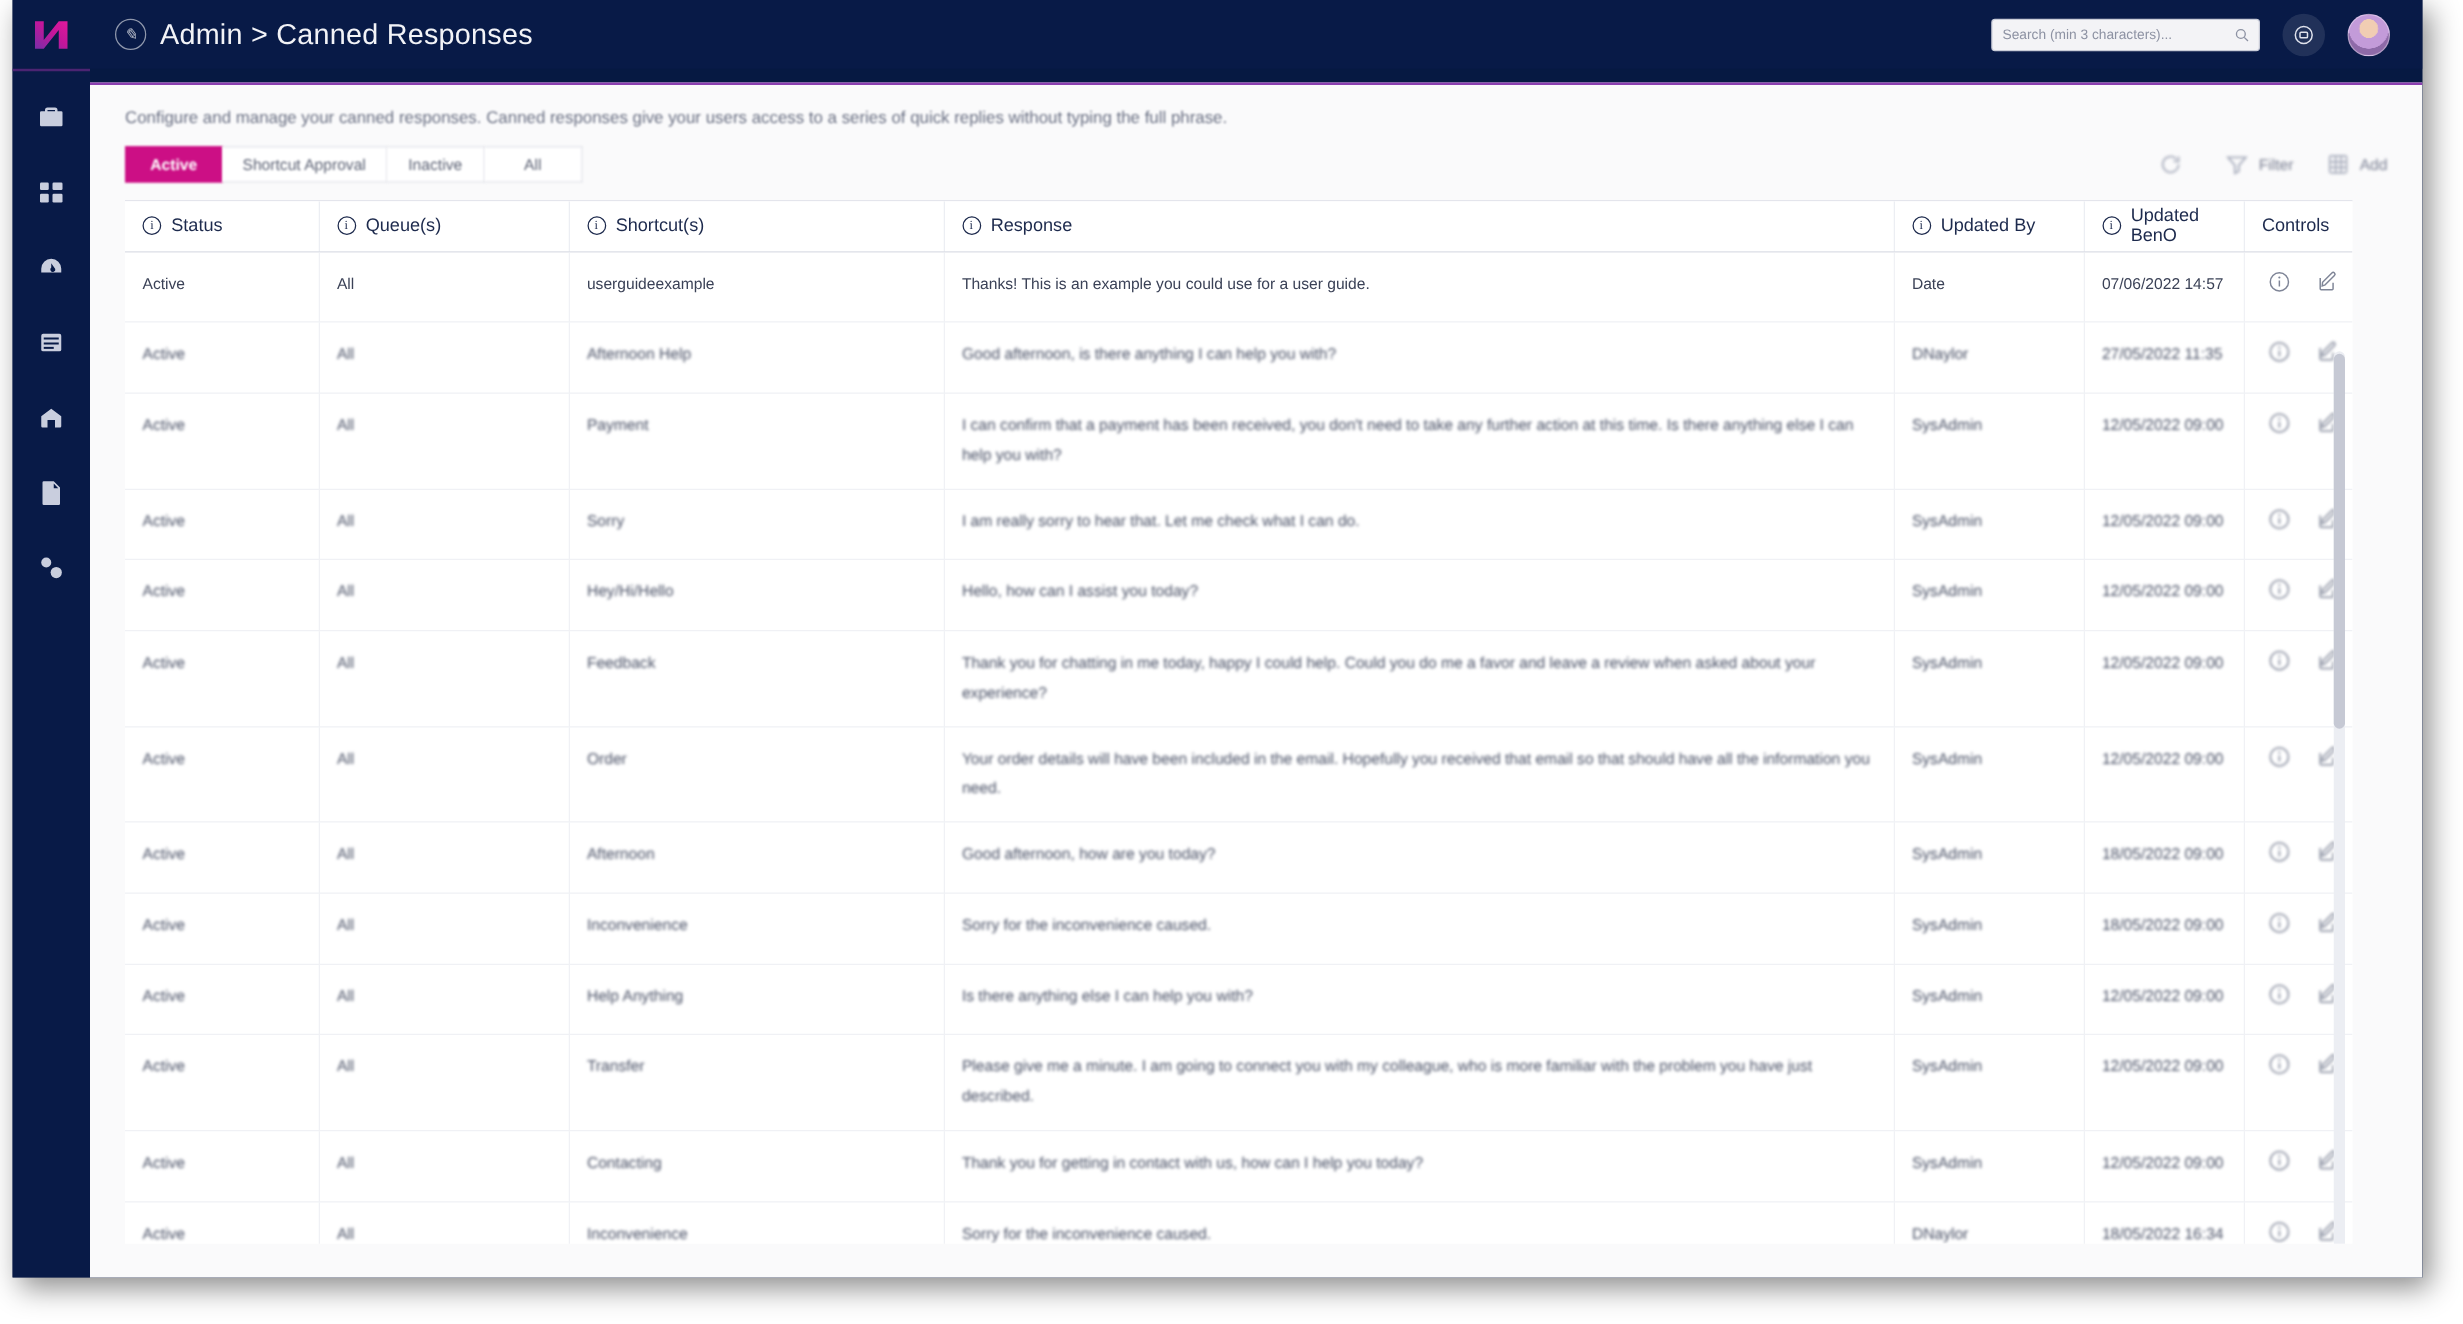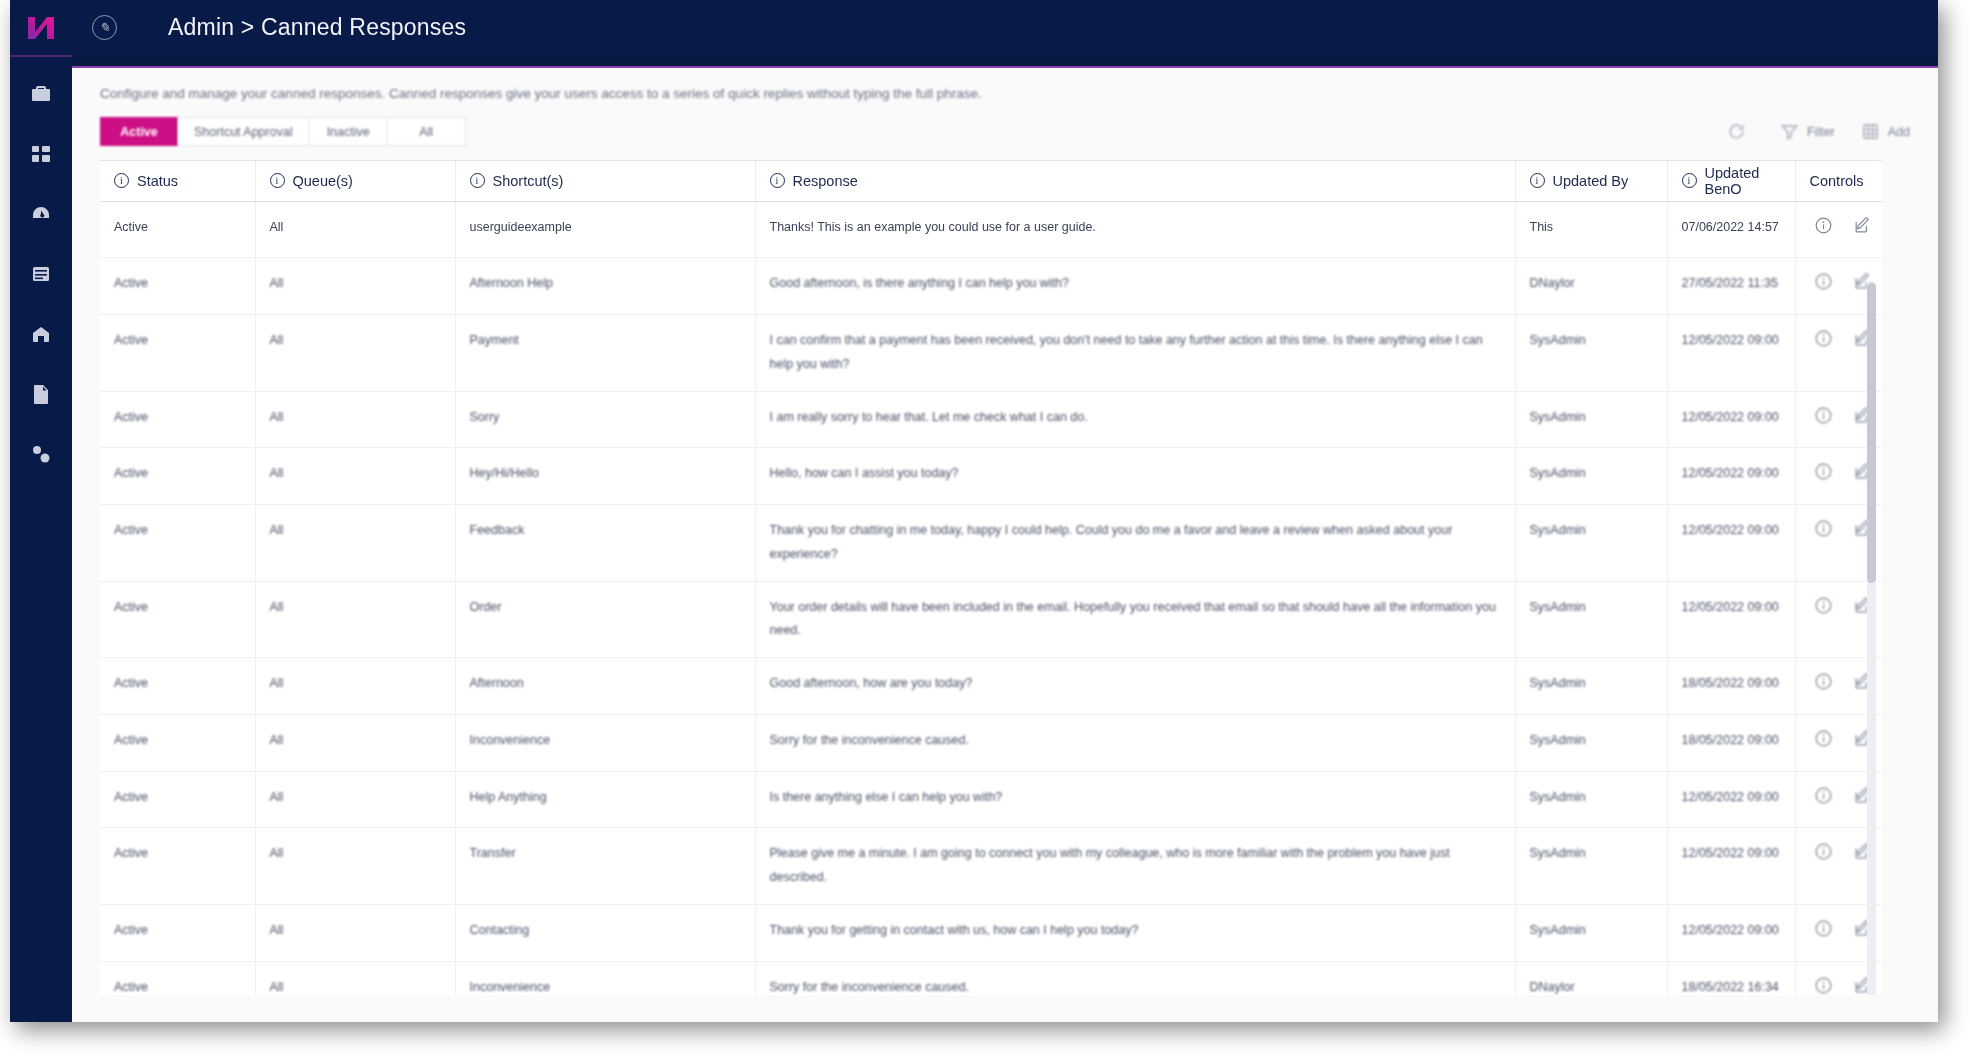--- a/index.html
+++ b/index.html
@@ -42,21 +42,20 @@
   }
   .crumb-icon {
     width: 25px; height: 25px; border-radius: 50%;
     border: 1.6px solid rgba(255,255,255,0.55);
     display:flex; align-items:center; justify-content:center;
     color: rgba(255,255,255,0.7); font-size: 13px; font-style: italic;
   }
   #crumb-text {
     color: #f2f3f7; font-size: 23px; letter-spacing: .2px;
     white-space: nowrap;
-    margin-left: 40px;
   }
   #top-right {
     margin-left: auto; display: flex; align-items: center; gap: 18px;
     padding-right: 26px;
   }
   #searchbox {
     position: relative;
     width: 215px; height: 26px;
     background: #f3f3f6;
     border: 1px solid #c9ccd8;
@@ -226,20 +225,36 @@
           </defs>
           <path d="M2,24 L2,2 L9,2 L9,17 L21,2 L28,2 L28,24 L21,24 L21,9 L9,24 Z" fill="url(#lg)"></path>
         </svg>
       </div>
 
       <div id="brandcrumb">
         <span class="crumb-icon">✎</span>
         <span id="crumb-text">Admin &gt; Canned Responses</span>
       </div>
 
+      <div id="top-right">
+        <div id="searchbox">
+          <input id="search-input" type="text" placeholder="Search (min 3 characters)..." style="">
+          <svg id="search-icon" viewBox="0 0 24 24" fill="none" stroke="currentColor" stroke-width="2">
+            <circle cx="10.5" cy="10.5" r="6.5"></circle>
+              <line x1="15.5" y1="15.5" x2="21" y2="21"></line>
+          </svg>
+        </div>
+        <div class="top-icon-btn">
+          <svg viewBox="0 0 24 24" fill="none" stroke="currentColor" stroke-width="1.6" width="18" height="18">
+            <circle cx="12" cy="12" r="9"></circle>
+            <rect x="8" y="9" width="8" height="6" rx="1.2"></rect>
+          </svg>
+        </div>
+        <div id="avatar"></div>
+      </div>
     </div>
 
     <div id="rail">
       <div class="rail-item">
         <svg viewBox="0 0 24 24" fill="currentColor">
           <path d="M9 4h6a2 2 0 0 1 2 2v1h3a1 1 0 0 1 1 1v10a1 1 0 0 1-1 1H4a1 1 0 0 1-1-1V8a1 1 0 0 1 1-1h3V6a2 2 0 0 1 2-2zm0 3h6V6H9v1z"></path>
         </svg>
       </div>
       <div class="rail-item">
         <svg viewBox="0 0 24 24" fill="currentColor">
@@ -365,21 +380,21 @@
                 </span>
               </th>
             </tr>
           </thead>
           <tbody id="tbody">
               <tr>
                 <td class="c-status">Active</td>
                 <td class="c-queue">All</td>
                 <td class="c-short">userguideexample</td>
                 <td class="c-resp">Thanks! This is an example you could use for a user guide.</td>
-                <td class="c-upby">This</td>
+                <td class="c-upby">Date</td>
                 <td class="c-update">07/06/2022 14:57</td>
                 <td class="c-ctrl ctrl-cell">
                   <span class="ctrl-wrap">
                     <span><svg viewBox="0 0 24 24" fill="none" stroke="currentColor" stroke-width="1.5" class="ctrl-icon">
                         <circle cx="12" cy="12" r="9.2"></circle>
                         <circle cx="12" cy="7.6" r="1.1" fill="currentColor" stroke="none"></circle>
                         <line x1="12" y1="10.6" x2="12" y2="16.6"></line>
                       </svg></span>
                     <span><svg viewBox="0 0 24 24" fill="none" stroke="currentColor" stroke-width="1.5" class="ctrl-icon">
                         <path d="M4 8v11a1 1 0 0 0 1 1h11a1 1 0 0 0 1-1v-6"></path>

